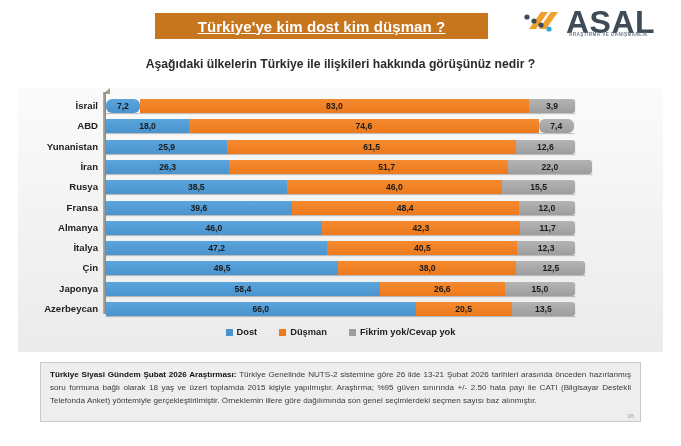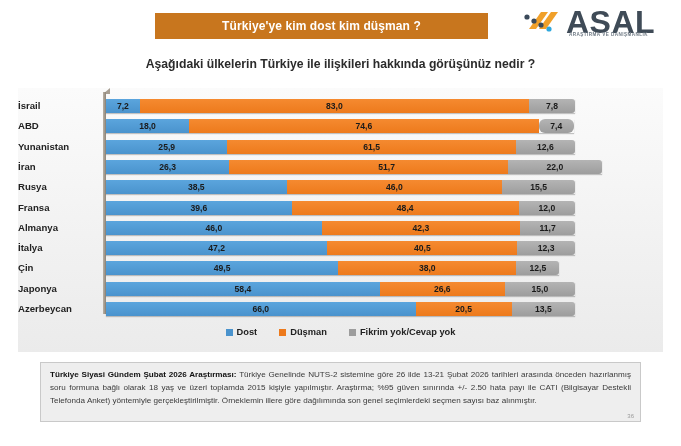--- a/index.html
+++ b/index.html
@@ -8,22 +8,23 @@
     font-family:"Liberation Sans", sans-serif;
     overflow:hidden;position:relative;
   }
   
   .header{position:absolute;left:0;top:0;width:681px;height:48px;}
   .title-banner{
     position:absolute;left:155px;top:13px;width:333px;height:26px;
     background:#c8761e;display:flex;align-items:center;justify-content:center;
   }
   .title-banner span{
-    color:#ffffff;font-size:12px;font-weight:bold;letter-spacing:.1px;
+    color:#ffffff;font-size:15px;font-weight:bold;letter-spacing:.1px;
     white-space:nowrap;
+    text-decoration:underline;
   }
   .logo{position:absolute;left:521px;top:9px;width:140px;height:34px;}
   .logo-mark{position:absolute;left:0;top:1px;width:44px;height:24px;}
   .logo-text{
     position:absolute;left:45px;top:-3px;font-size:32px;font-weight:bold;
     color:#3f4b57;letter-spacing:.5px;line-height:1;
   }
   .logo-sub{
     position:absolute;left:48px;top:23px;font-size:4.6px;font-weight:bold;
     color:#6d7883;letter-spacing:.45px;white-space:nowrap;
@@ -42,21 +43,21 @@
   .axis-line{
     position:absolute;left:85px;top:4px;width:3px;height:222px;
     background:linear-gradient(90deg,#b9b0a4,#8d8478);
   }
   .axis-cap{
     position:absolute;left:85px;top:0px;width:7px;height:6px;
     background:#a79e92;clip-path:polygon(0 100%,100% 0,100% 100%);
   }
   .row{position:absolute;left:0;height:14px;}
   .row-label{
-    position:absolute;left:0;width:80px;text-align:left;
+    position:absolute;left:0;width:80px;text-align:right;
     font-size:9.6px;font-weight:bold;color:#222;line-height:14px;
     white-space:nowrap;
   }
   .bar{
     position:absolute;left:88px;top:0;height:14px;
     display:flex;box-shadow:0 1px 1px rgba(0,0,0,.22);
   }
   .seg{
     position:relative;height:14px;display:flex;align-items:center;
     justify-content:center;font-size:8.6px;font-weight:bold;color:#1a1a1a;
@@ -112,23 +113,23 @@
 <div class="subtitle">Aşağıdaki ülkelerin Türkiye ile ilişkileri hakkında görüşünüz nedir ?</div>
 
 <div class="panel">
   <div class="plot">
     <div class="axis-cap"></div>
     <div class="axis-line"></div>
     <div id="rows">
         <div class="row" style="top: 11px;">
           <div class="row-label">İsrail</div>
           <div class="bar">
-            <div class="seg seg-dost" style="width: 33.768px;">7,2</div>
+            <div class="seg seg-dost" style="width: 33.768px; border-radius: 6px;">7,2</div>
             <div class="seg seg-dusman" style="width: 389.27px;">83,0</div>
-            <div class="seg seg-fikir" style="width: 45.962px;">7,8</div>
+            <div class="seg seg-fikir" style="width: 45.962px;">3,9</div>
           </div>
         </div>
         <div class="row" style="top: 31.3px;">
           <div class="row-label">ABD</div>
           <div class="bar">
             <div class="seg seg-dost" style="width: 83px;">18,0</div>
             <div class="seg seg-dusman" style="width: 349.874px;">74,6</div>
             <div class="seg seg-fikir" style="width: 34.706px; border-radius: 6px;">7,4</div>
           </div>
         </div>
@@ -138,21 +139,21 @@
             <div class="seg seg-dost" style="width: 121.471px;">25,9</div>
             <div class="seg seg-dusman" style="width: 288.435px;">61,5</div>
             <div class="seg seg-fikir" style="width: 59.094px;">12,6</div>
           </div>
         </div>
         <div class="row" style="top: 71.9px;">
           <div class="row-label">İran</div>
           <div class="bar">
             <div class="seg seg-dost" style="width: 123.347px;">26,3</div>
             <div class="seg seg-dusman" style="width: 242.473px; padding-left: 36px;">51,7</div>
-            <div class="seg seg-fikir" style="width: 94px;">22,0</div>
+            <div class="seg seg-fikir" style="width: 84px;">22,0</div>
           </div>
         </div>
         <div class="row" style="top: 92.2px;">
           <div class="row-label">Rusya</div>
           <div class="bar">
             <div class="seg seg-dost" style="width: 180.565px;">38,5</div>
             <div class="seg seg-dusman" style="width: 215.74px;">46,0</div>
             <div class="seg seg-fikir" style="width: 72.695px;">15,5</div>
           </div>
         </div>
@@ -178,21 +179,21 @@
             <div class="seg seg-dost" style="width: 221.368px; text-align: center;">47,2</div>
             <div class="seg seg-dusman" style="width: 189.945px;">40,5</div>
             <div class="seg seg-fikir" style="width: 57.687px;">12,3</div>
           </div>
         </div>
         <div class="row" style="top: 173.4px;">
           <div class="row-label">Çin</div>
           <div class="bar">
             <div class="seg seg-dost" style="width: 232.155px;">49,5</div>
             <div class="seg seg-dusman" style="width: 178.22px;">38,0</div>
-            <div class="seg seg-fikir" style="width: 43px;">12,5</div>
+            <div class="seg seg-fikir" style="width: 69px;">12,5</div>
           </div>
         </div>
         <div class="row" style="top: 193.7px;">
           <div class="row-label">Japonya</div>
           <div class="bar">
             <div class="seg seg-dost" style="width: 273.896px;">58,4</div>
             <div class="seg seg-dusman" style="width: 124.754px;">26,6</div>
             <div class="seg seg-fikir" style="width: 70.35px;">15,0</div>
           </div>
         </div>

